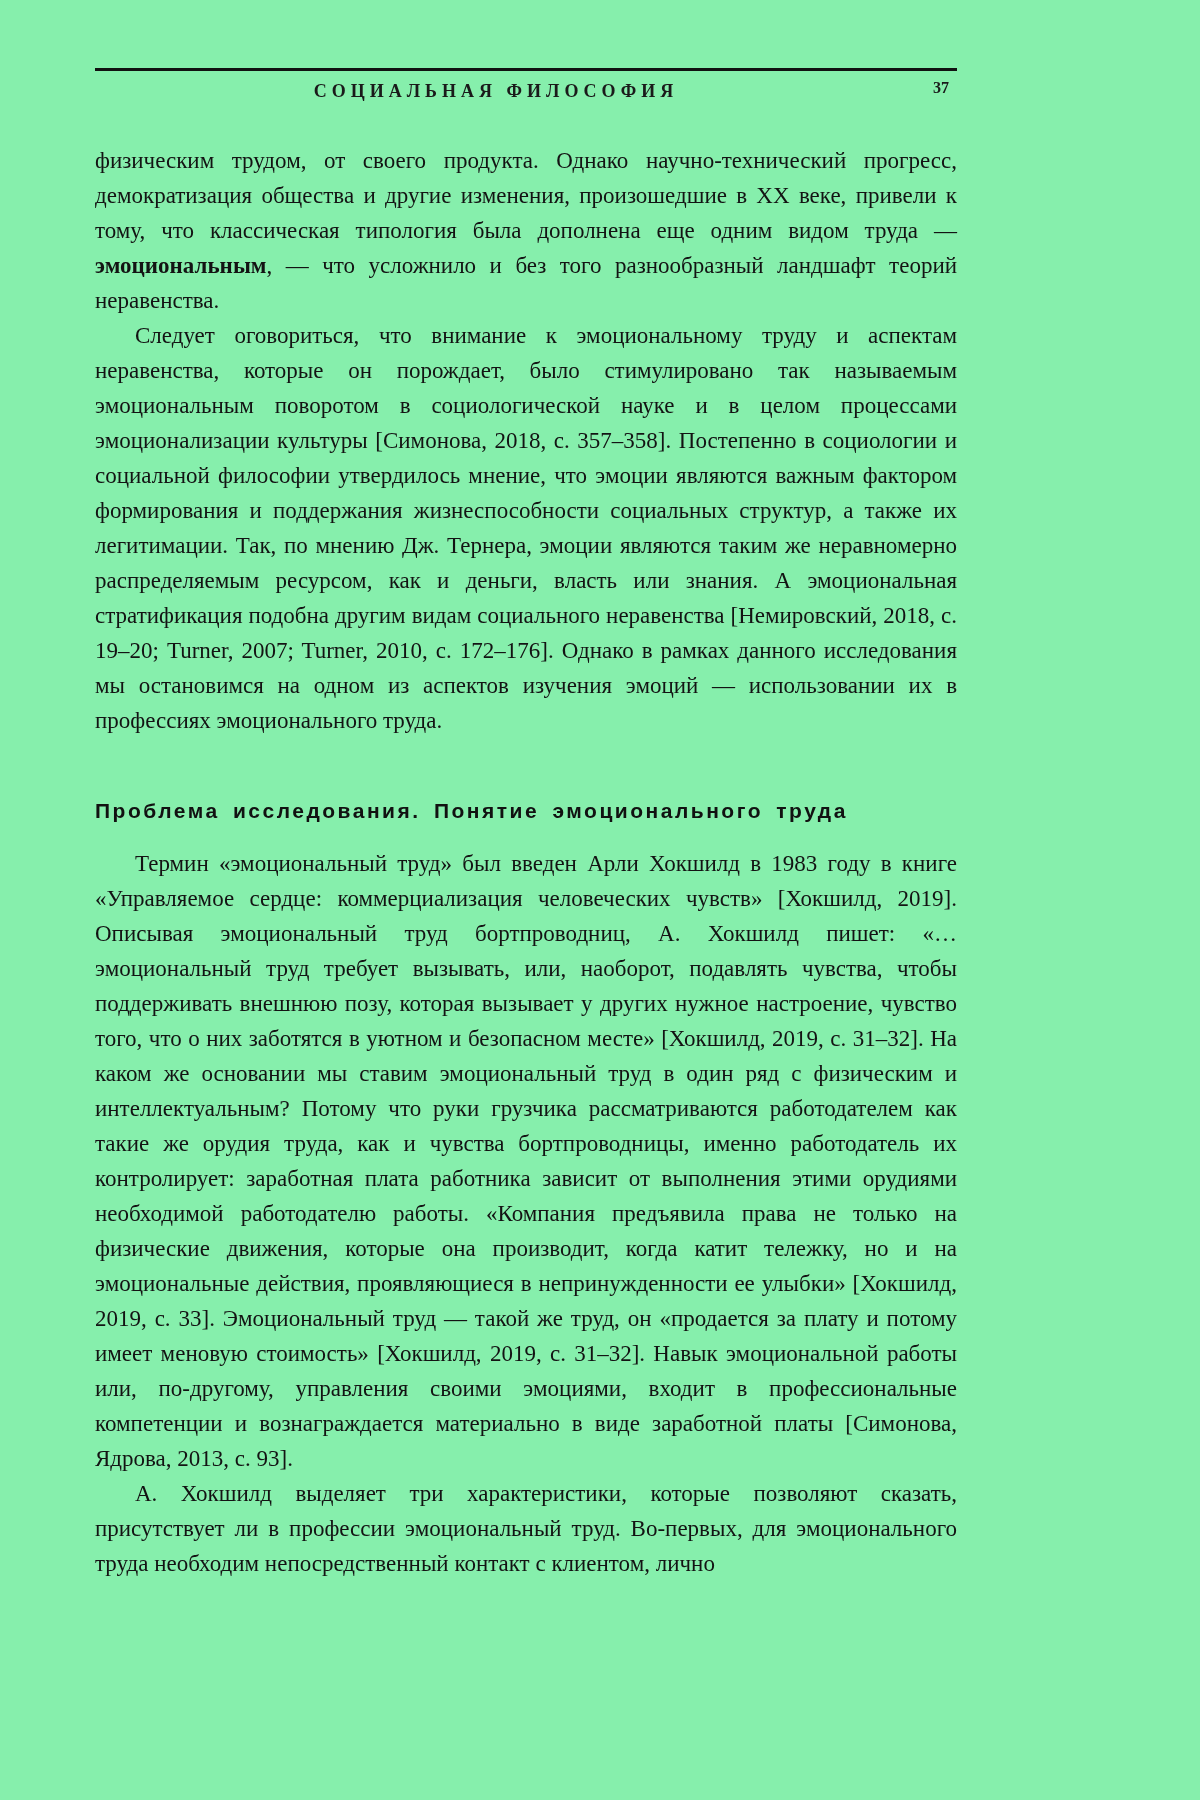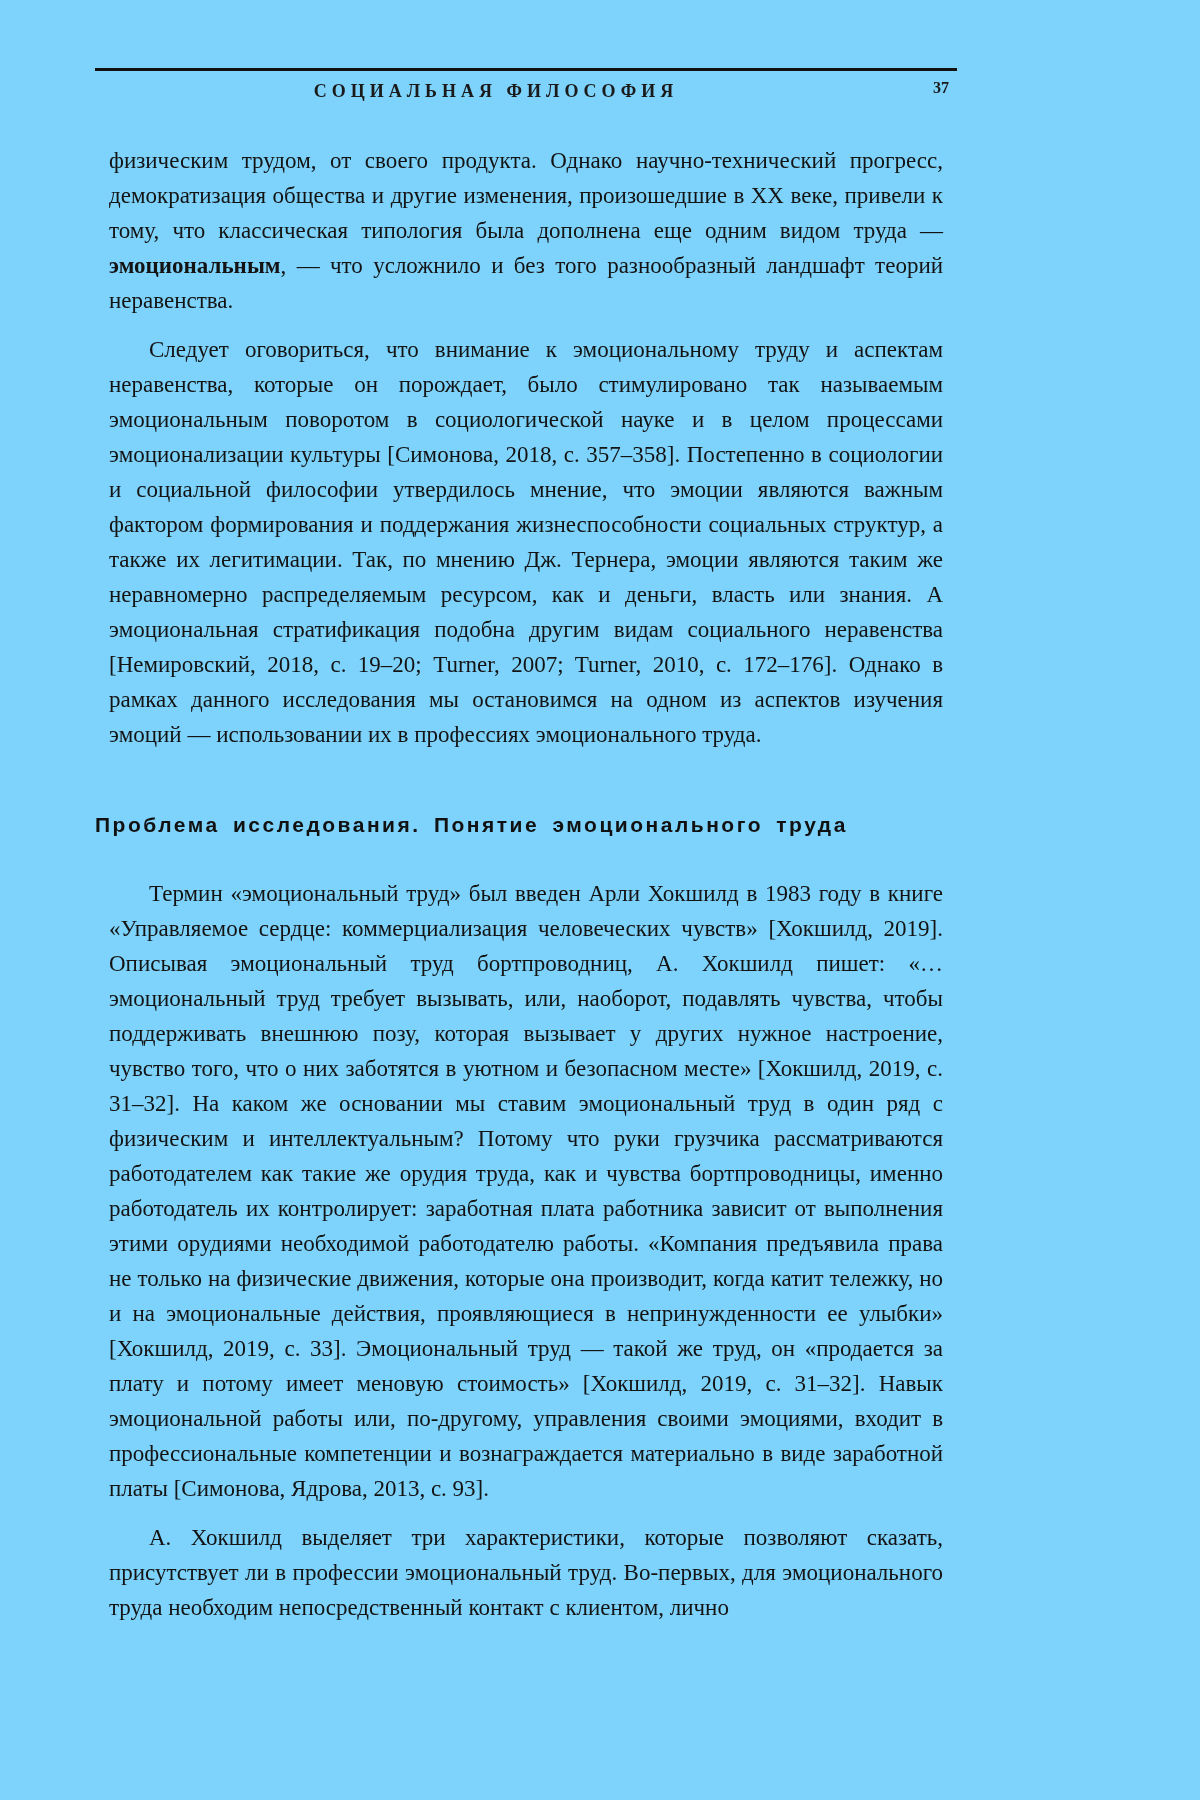--- a/index.html
+++ b/index.html
@@ -4,21 +4,21 @@
 <style>
   html, body {
     margin: 0;
     padding: 0;
     background: #ffffff;
   }
   .page {
     position: relative;
     width: 1200px;
     height: 1800px;
-    background: #7dd3fc;
+    background: #86efac;
     color: #131313;
     font-family: "Liberation Serif", serif;
     overflow: hidden;
   }
   .content {
     position: absolute;
     left: 95px;
     top: 68px;
     width: 862px;
   }
@@ -51,34 +51,34 @@
     font-weight: 700;
     color: #1a1a1a;
   }
   .body-text {
     margin-top: 30px;
     font-size: 23px;
     line-height: 35px;
     text-align: justify;
   }
   .body-text p {
-    margin: 14px;
+    margin: 0;
     padding: 0;
   }
   .body-text p.indented {
     text-indent: 40px;
   }
   .section-heading {
     font-family: "Liberation Sans", sans-serif;
     font-size: 21px;
     font-weight: 700;
     letter-spacing: 2.5px;
     word-spacing: 5px;
     color: #111111;
-    margin: 58px 0 36px 0;
+    margin: 58px 0 20px 0;
     text-align: left;
     line-height: 30px;
   }
   .bold-inline {
     font-weight: 700;
   }
 </style>
 </head>
 <body>
 

